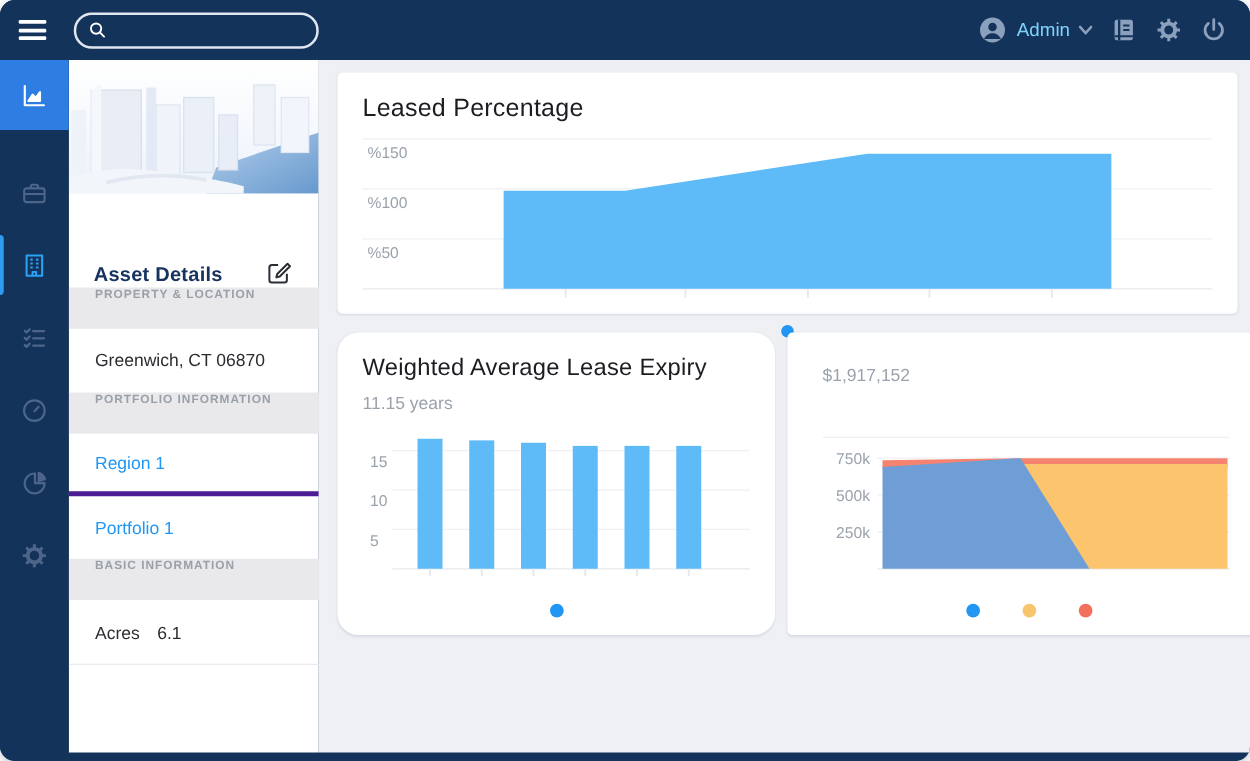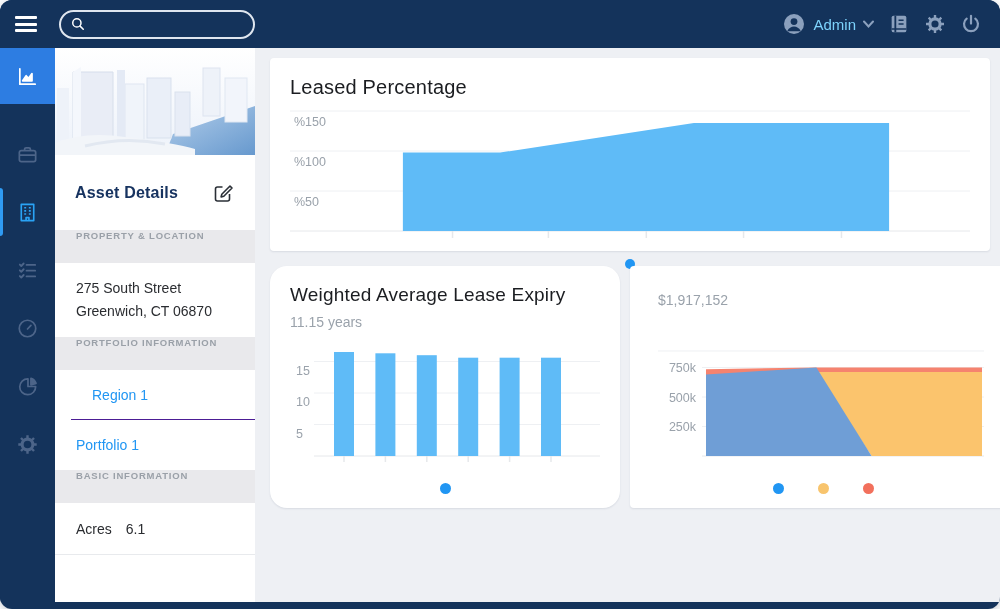--- a/index.html
+++ b/index.html
@@ -31,28 +31,28 @@
   .nav-tile{ position:relative; width:55px; height:56px; display:flex; align-items:center; justify-content:center;
              color:#4d6589; cursor:pointer; }
   .nav-tile.active{ background:#2d7de2; color:#ffffff; }
   .nav-tile.highlight{ color:#2aa3f5; }
   .nav-tile .edge-indicator{ position:absolute; left:0; top:4px; width:3px; height:48px;
              background:#2f9bf3; border-radius:0 3px 3px 0; }
   .nav-tile svg{ width:23px; height:23px; }
   
   .asset-panel{ width:200px; background:#ffffff; display:flex; flex-direction:column; }
   .asset-image{ height:107px; overflow:hidden; }
-  .asset-header{ height:75px; display:flex; align-items:center; justify-content:space-between; padding:0 20px; }
+  .asset-header{ height:75px; display:flex; align-items:flex-end; justify-content:space-between; padding:0 20px; }
   .asset-title{ font-size:16px; font-weight:bold; color:#173360; letter-spacing:.2px; }
   .edit-btn{ width:24px; height:24px; color:#2a2f36; cursor:pointer; }
   .band{ height:33px; background:#e9e9ec; display:flex; padding:0 21px; }
   .band span{ font-size:9.5px; font-weight:bold; letter-spacing:.8px; color:#9aa0a8; }
   .addr-row{ padding:14px 21px; font-size:14px; line-height:23px; color:#2a2c30; }
   .link-row{ height:50px; display:flex; align-items:center; padding:0 21px; font-size:14px; color:#2196f3; cursor:pointer; }
-  .link-row.bordered{ border-bottom:1px solid #4c1d95;margin-left:16px; }
+  .link-row.bordered{ border-bottom:4px solid #4c1d95; }
   .pair-row{ height:52px; display:flex; align-items:center; gap:14px; padding:0 21px; font-size:14px; color:#2a2c30;
              border-bottom:1px solid #e8eaed; }
   
   .main{ flex:1; background:#eef0f4; padding:10px 10px 0 15px; overflow:hidden; }
   .card{ background:#ffffff; border-radius:4px; box-shadow:0 1px 2px rgba(20,40,80,.10); padding:18px 20px 10px 20px; }
   .card-title{ font-size:20px; color:#1b1d21; letter-spacing:.2px; }
   .card-sub{ font-size:14px; color:#9aa2ab; margin-top:8px; }
   .card-wide{ height:193px; display:flex; flex-direction:column; }
   .row2{ display:flex; gap:10px; margin-top:15px; }
   .card-half{ height:242px; display:flex; flex-direction:column; }
@@ -200,21 +200,20 @@
         <svg class="edit-btn" viewBox="0 0 24 24" fill="none" stroke="#2a2f36" stroke-width="1.6" stroke-linejoin="round">
           <path d="M18.5 13v5a2 2 0 0 1-2 2H6.5a2 2 0 0 1-2-2V8a2 2 0 0 1 2-2h5"></path>
           <path d="M10.8 13.2l8.2-8.2 2 2-8.2 8.2-2.7.7z"></path>
         </svg>
       </div>
 
       <div class="band">
         <span>PROPERTY &amp; LOCATION</span>
       </div>
       <div class="addr-row">
-        <div>275 South Street</div>
         <div>Greenwich, CT 06870</div>
       </div>
 
       <div class="band">
         <span>PORTFOLIO INFORMATION</span>
       </div>
       <div class="link-row bordered">
         <span>Region 1</span>
       </div>
       <div class="link-row">

